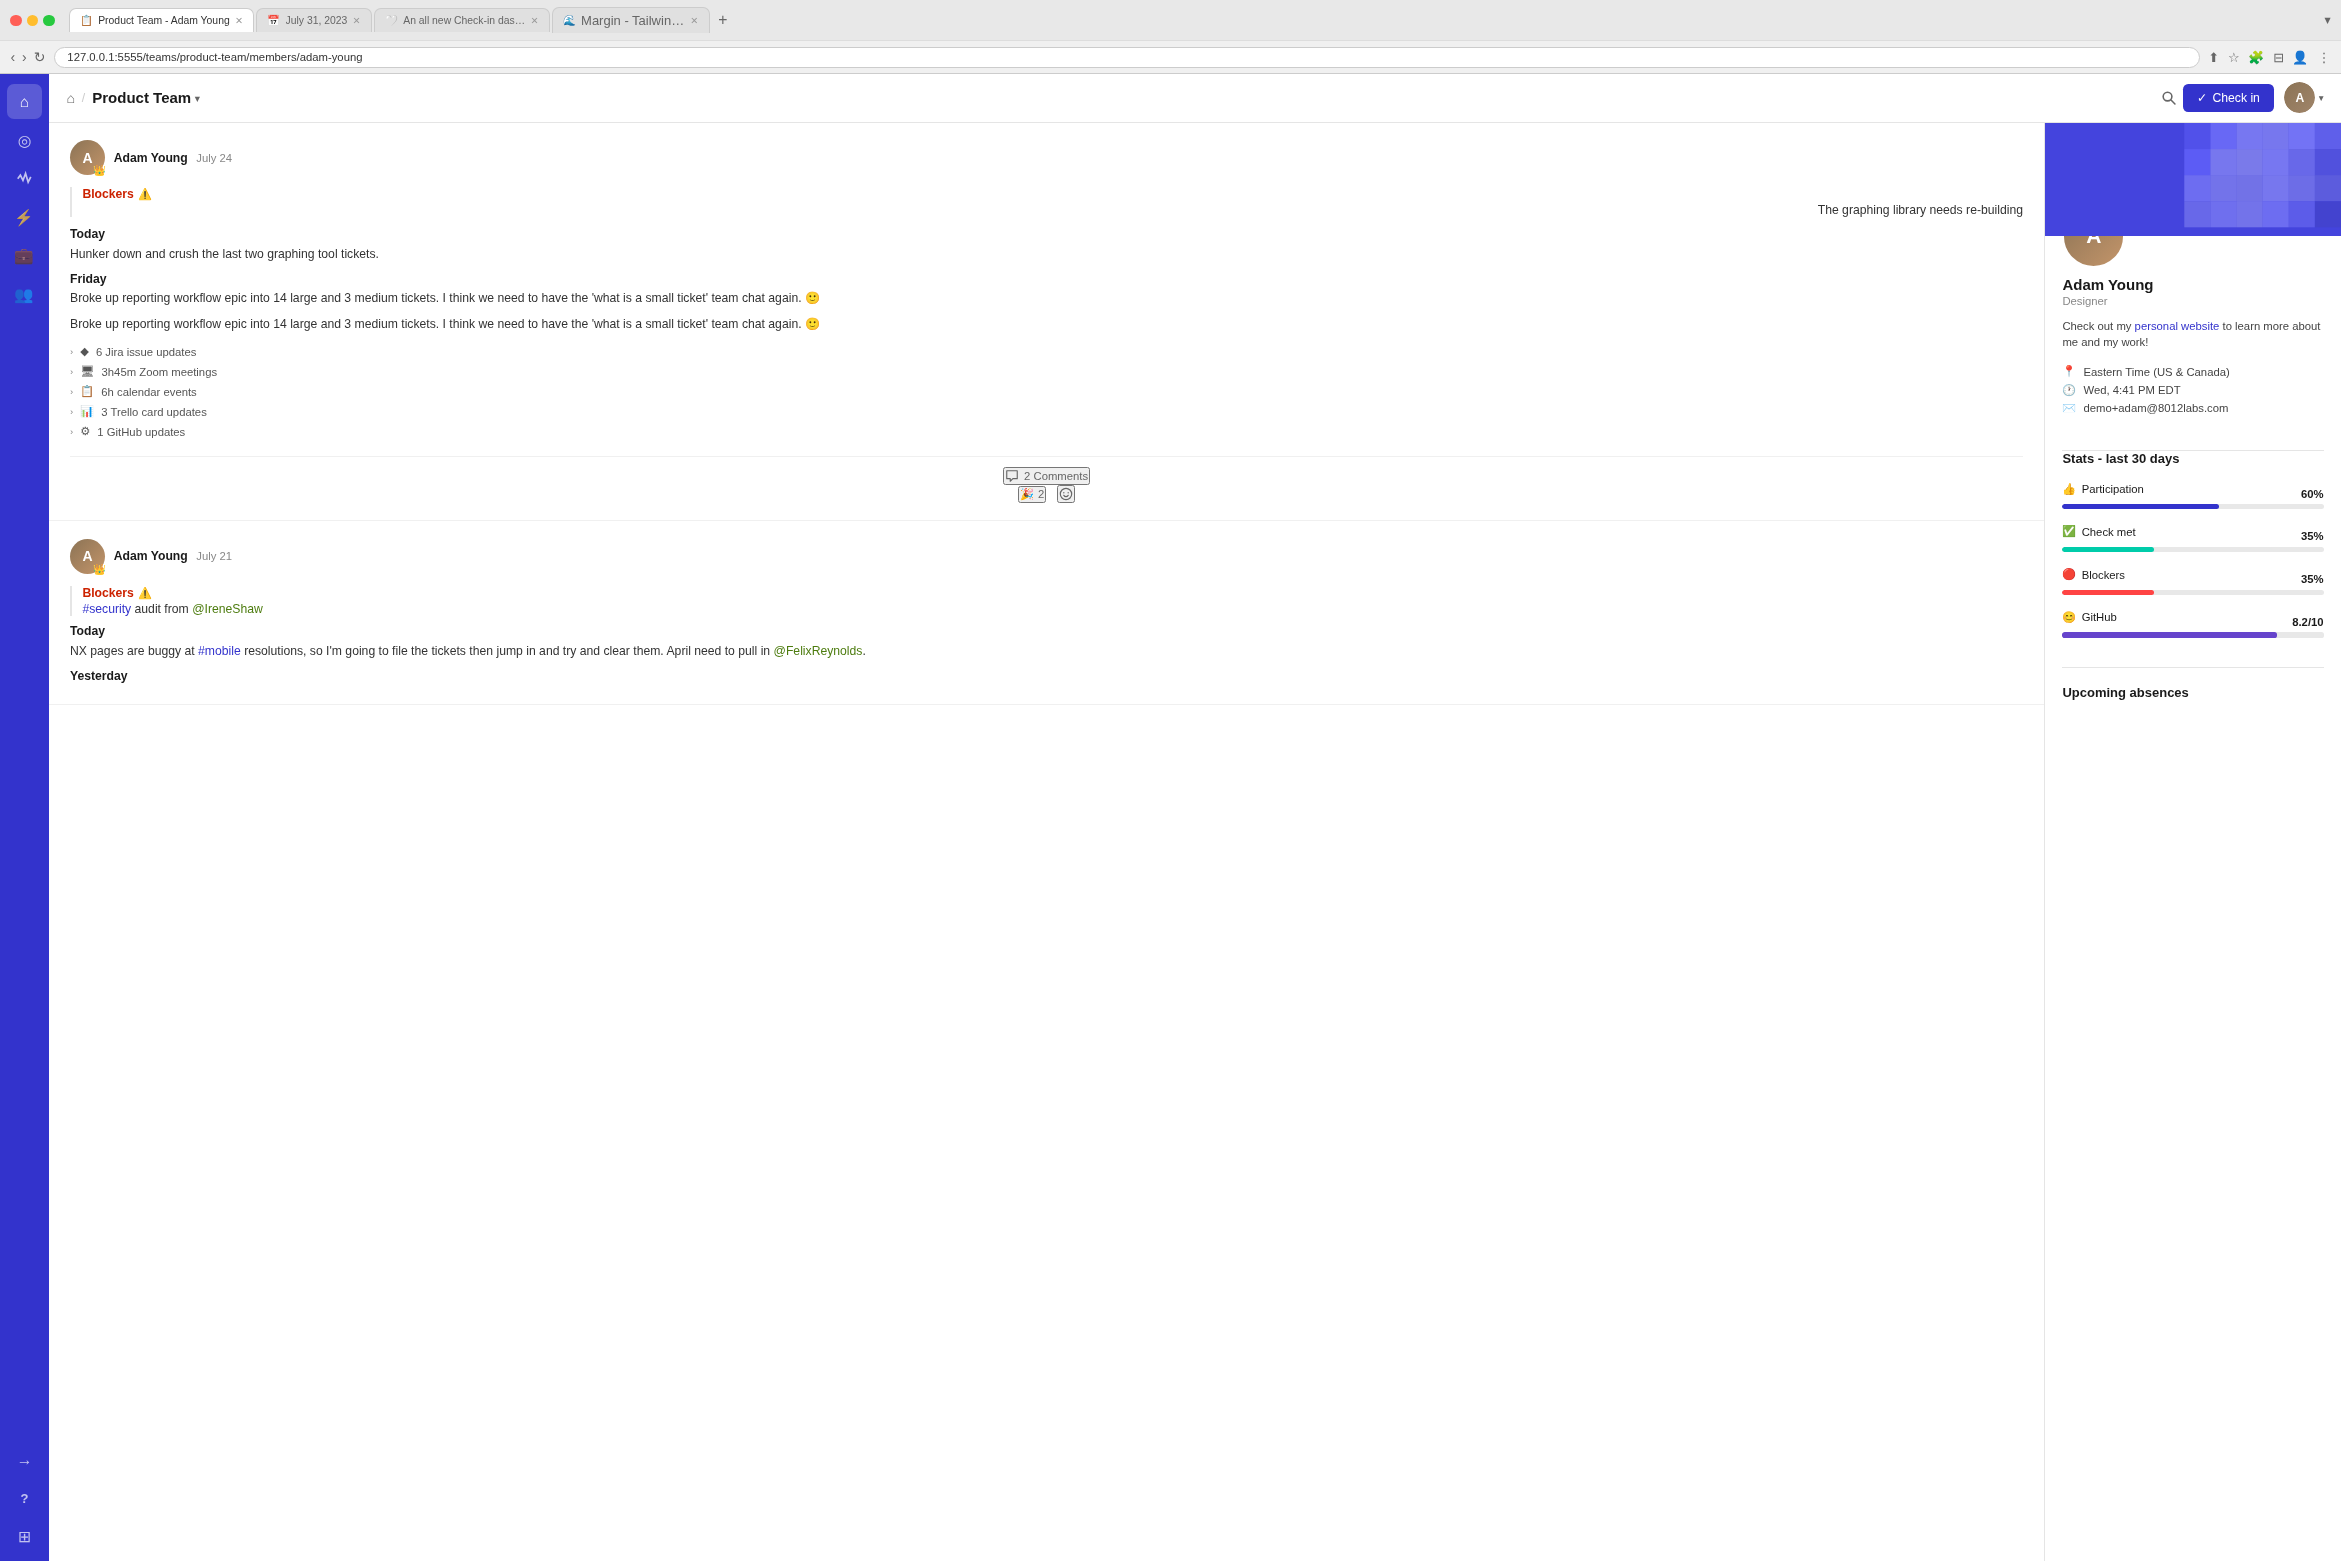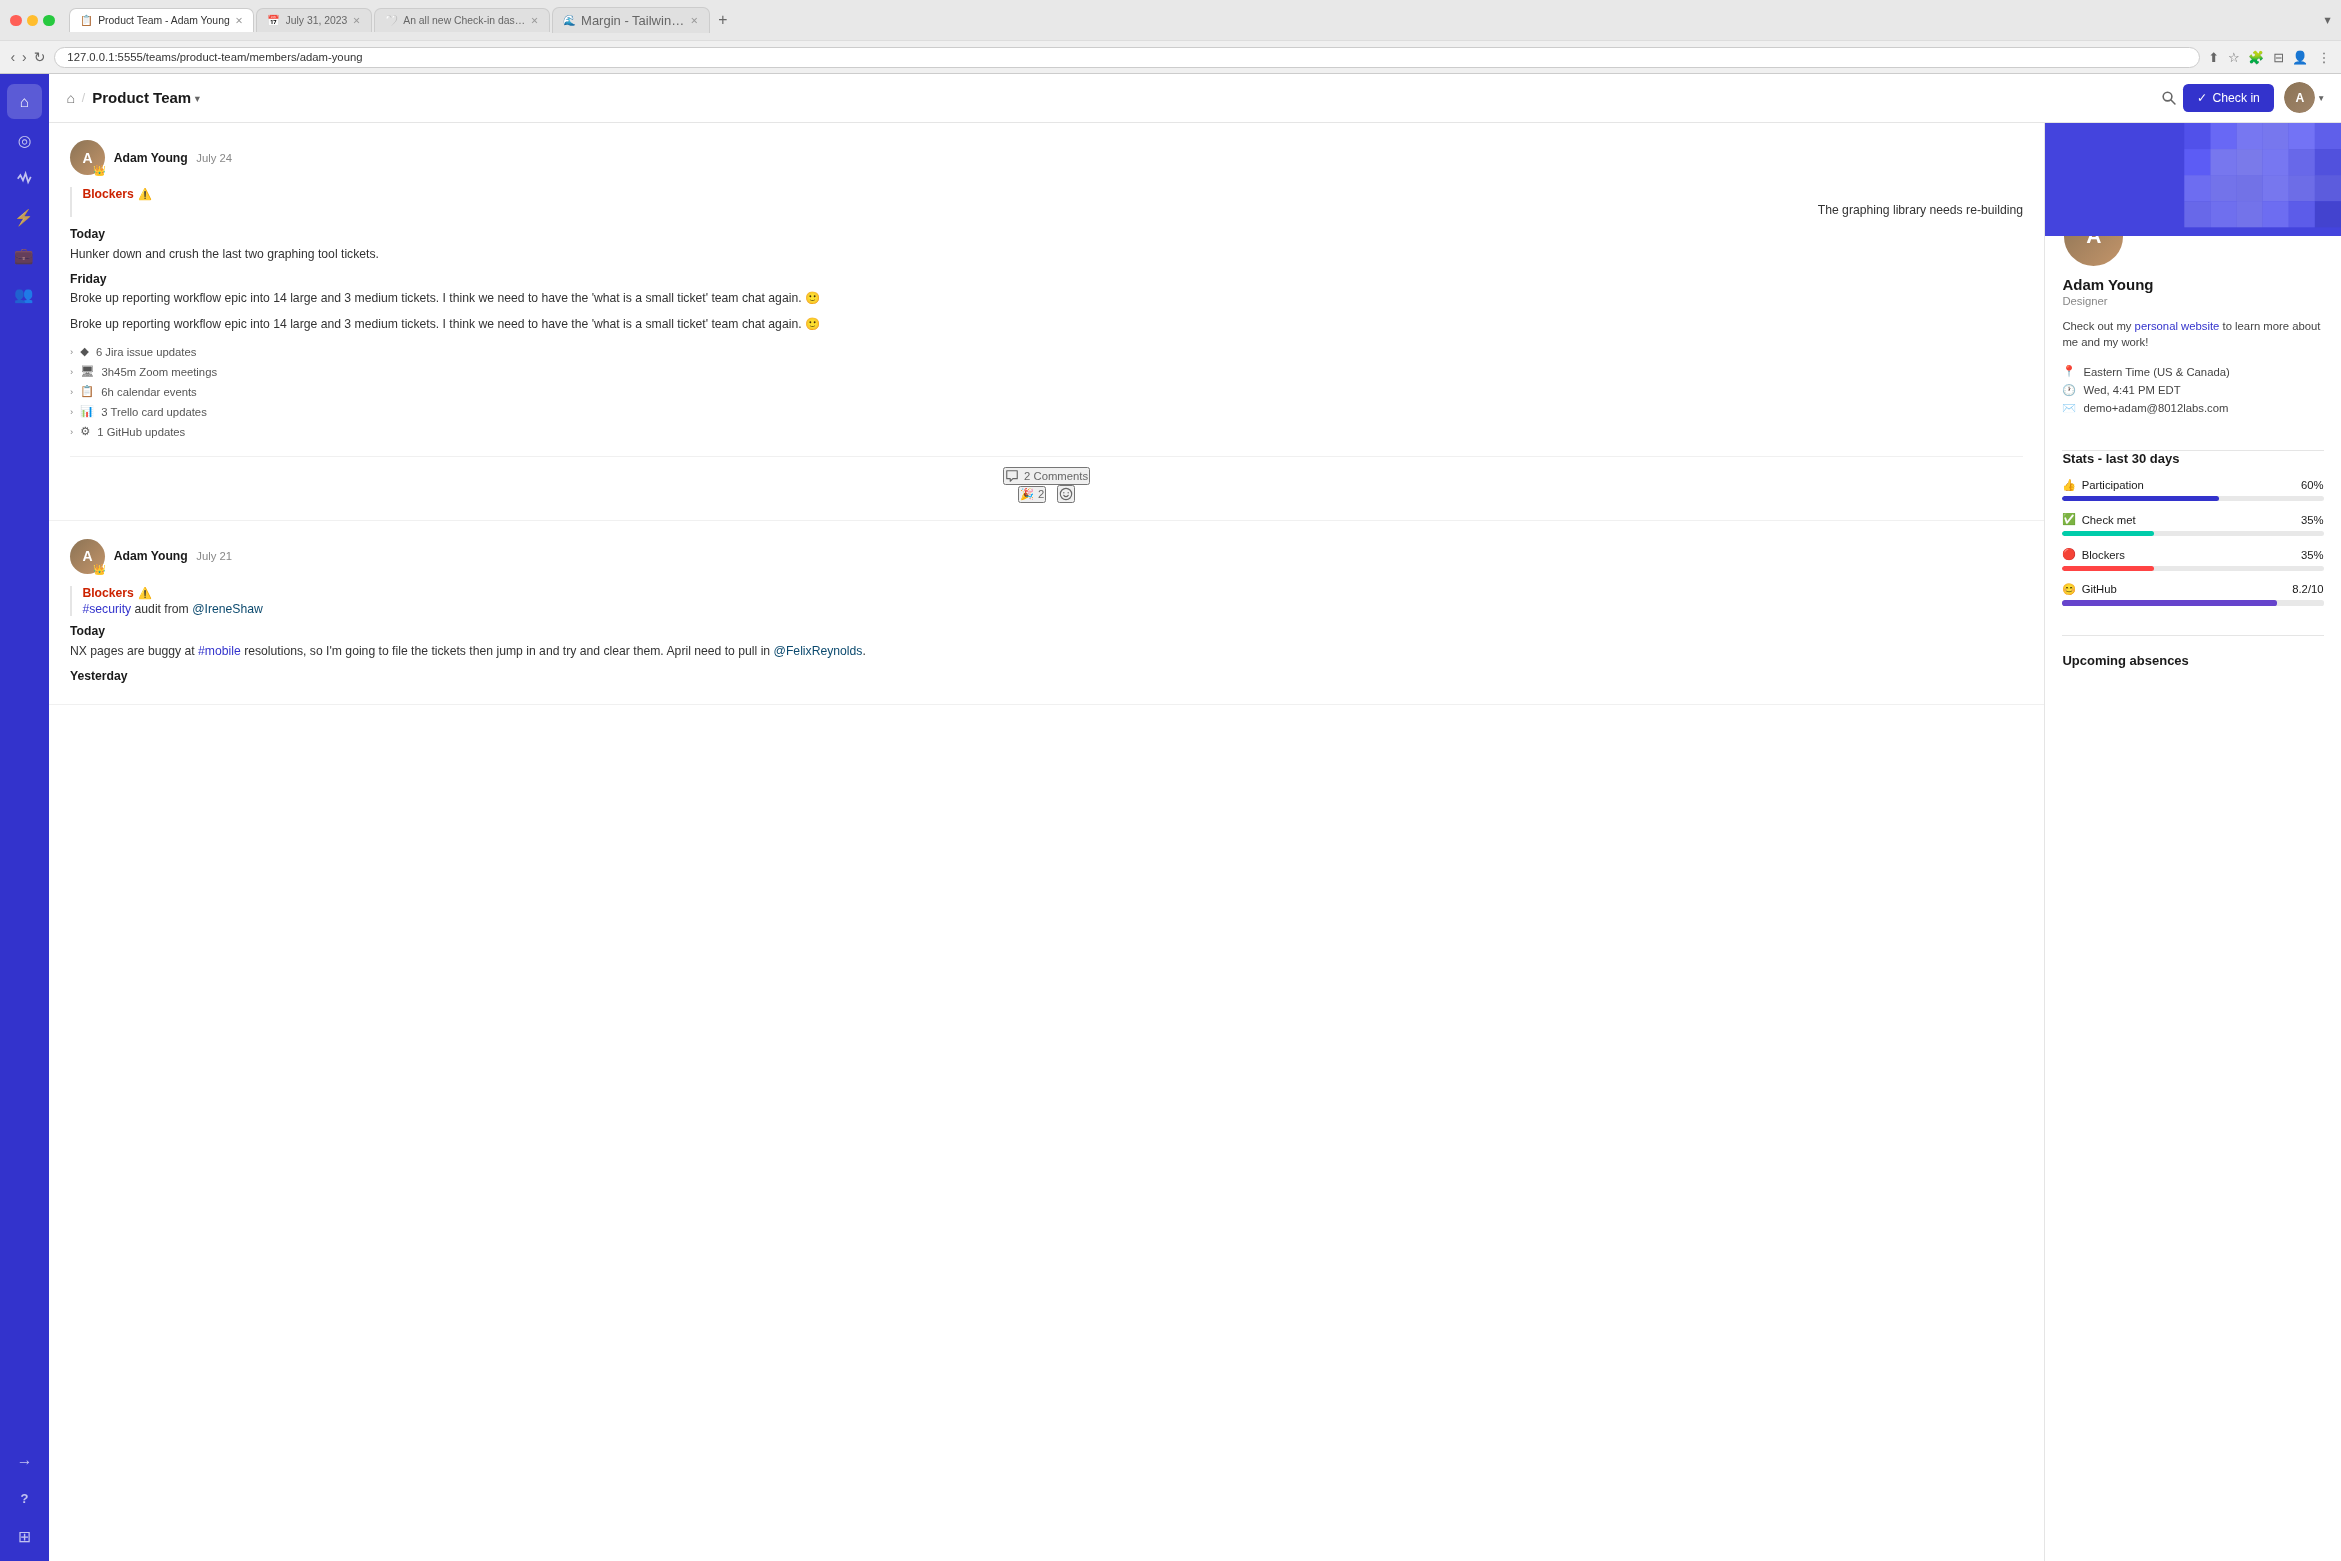--- a/index.html
+++ b/index.html
@@ -84,38 +84,38 @@
     .profile-bio a { color: #3333cc; text-decoration: none; }
     .profile-meta { display: flex; flex-direction: column; gap: 5.2px; margin-bottom: 17.4px; }
     .meta-item { display: flex; align-items: center; gap: 7px; font-size: 11.3px; color: #444; }
     .meta-icon { color: #666; font-size: 11.3px; }
 
     .stats-section { padding: 0 17.4px 17.4px; }
     .stats-title { font-size: 13px; font-weight: 700; color: #1a1a1a; margin-bottom: 12.2px; }
     .stat-item { margin-bottom: 12.2px; }
     .stat-header { display: flex; align-items: center; justify-content: space-between; margin-bottom: 4.4px; }
     .stat-label { display: flex; align-items: center; gap: 5.2px; font-size: 11.3px; font-weight: 500; color: #1a1a1a; }
-    .stat-value { font-size: 11.3px; font-weight: 400; color: #1a1a1a; }
+    .stat-value { font-size: 11.3px; font-weight: 700; color: #1a1a1a; margin-top: 9px; }
     .progress-bar-bg { height: 5.2px; background: #e8e8e8; border-radius: 2.6px; overflow: hidden; }
     .progress-bar-fill { height: 100%; border-radius: 2.6px; }
     .progress-blue { background: #3333cc; }
     .progress-teal { background: #00ccaa; }
     .progress-red { background: #ff4444; }
     .progress-purple { background: #6644cc; }
 
     .absences-section { padding: 0 17.4px; }
     .absences-title { font-size: 13px; font-weight: 700; color: #1a1a1a; margin-bottom: 8.7px; }
 
     
     ::-webkit-scrollbar { width: 5.2px; }
     ::-webkit-scrollbar-track { background: transparent; }
     ::-webkit-scrollbar-thumb { background: #ccc; border-radius: 2.6px; }
 
     .tag-link { color: #3333cc; text-decoration: none; font-weight: 500; }
-    .mention-link { color: #0c4a6e; text-decoration: none; font-weight: 500; }
+    .mention-link { color: #4d7c0f; text-decoration: none; font-weight: 500; }
   </style>
 </head>
 <body>
 
 <div class="browser-chrome">
   <div class="browser-titlebar">
     <div class="traffic-lights">
       <div class="tl tl-red"></div>
       <div class="tl tl-yellow"></div>
       <div class="tl tl-green"></div>

